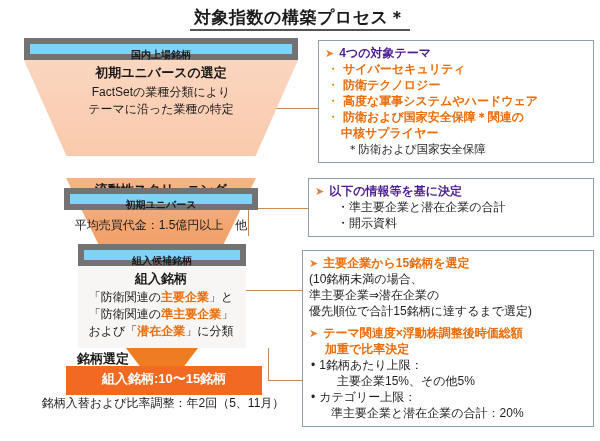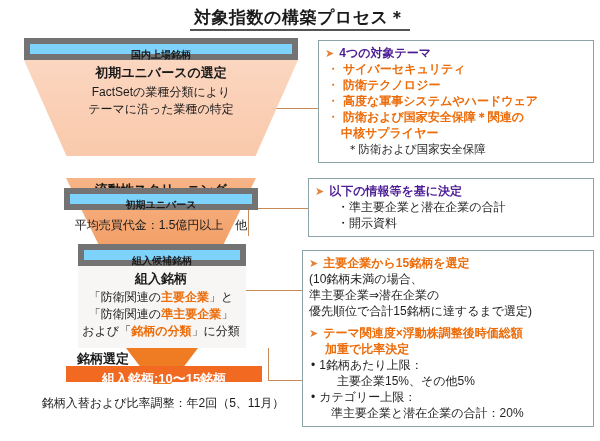--- a/index.html
+++ b/index.html
@@ -112,21 +112,21 @@
   }
 
   .hl { color: #ec6c0a; font-weight: bold; }
 
   
   .final-bar {
     position: absolute;
     left: 50px;
     top: 328px;
     width: 196px;
-    height: 16px;
+    height: 29px;
     background: #f26a21;
     color: #ffffff;
     font-weight: bold;
     font-size: 13px;
     line-height: 25px;
     text-align: center;
     z-index: 7;
   }
   .footnote-line {
     position: absolute;
@@ -238,21 +238,21 @@
 
   <div class="seg seg-3"></div>
   <div class="seg-text seg-head" style="top:232px;">組入銘柄</div>
   <div class="seg-text seg-line" style="top:251px;">
     <span>「防衛関連の</span><span class="hl">主要企業</span><span>」と</span>
   </div>
   <div class="seg-text seg-line" style="top:268px;">
     <span>「防衛関連の</span><span class="hl">準主要企業</span><span>」</span>
   </div>
   <div class="seg-text seg-line" style="top:285px;">
-    <span>および「</span><span class="hl">銘柄の分類</span><span>」に分類</span>
+    <span>および「</span><span class="hl">潜在企業</span><span>」に分類</span>
   </div>
 
   <div class="seg seg-4"></div>
   <div class="seg-text seg-head" style="top:312px; left:-58px; width:290px;">銘柄選定</div>
 
   <div class="final-bar">組入銘柄:10〜15銘柄</div>
 
   <div class="footnote-line">銘柄入替および比率調整：年2回（5、11月）</div>
 </div>
 

